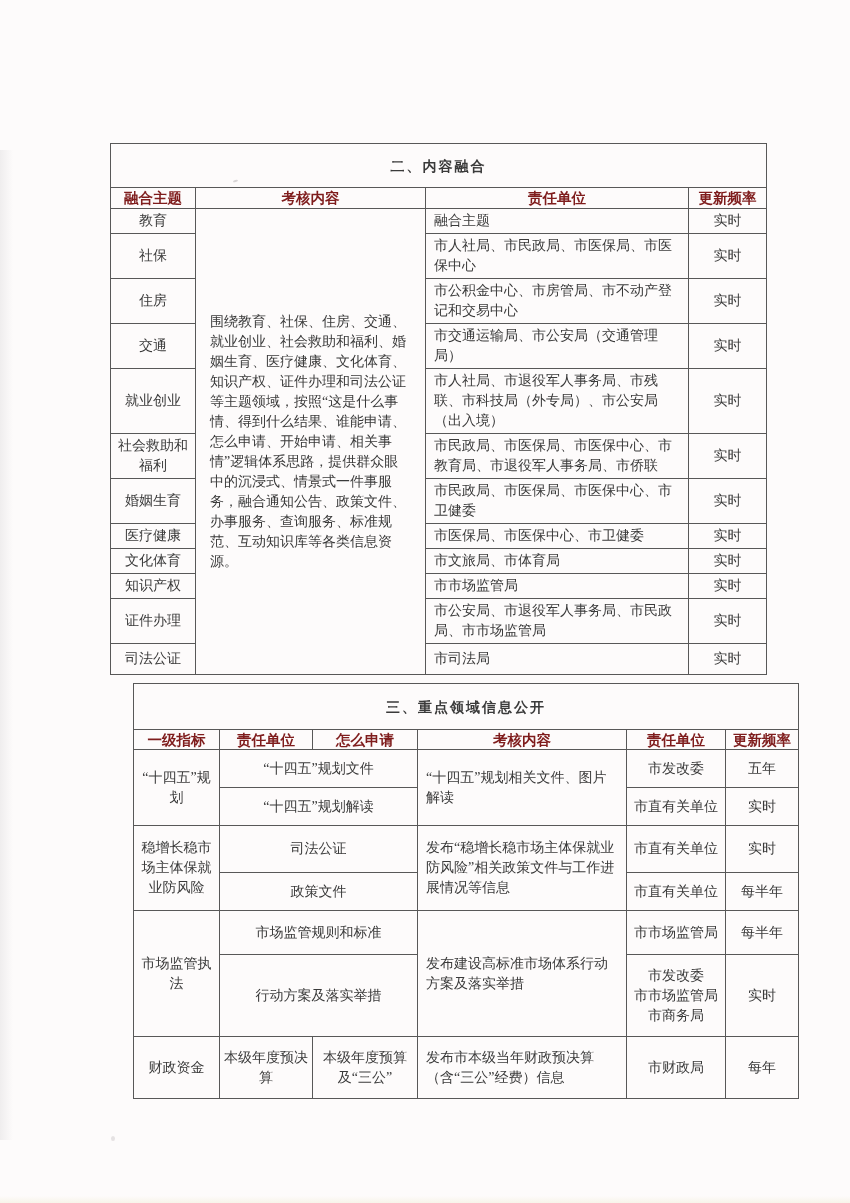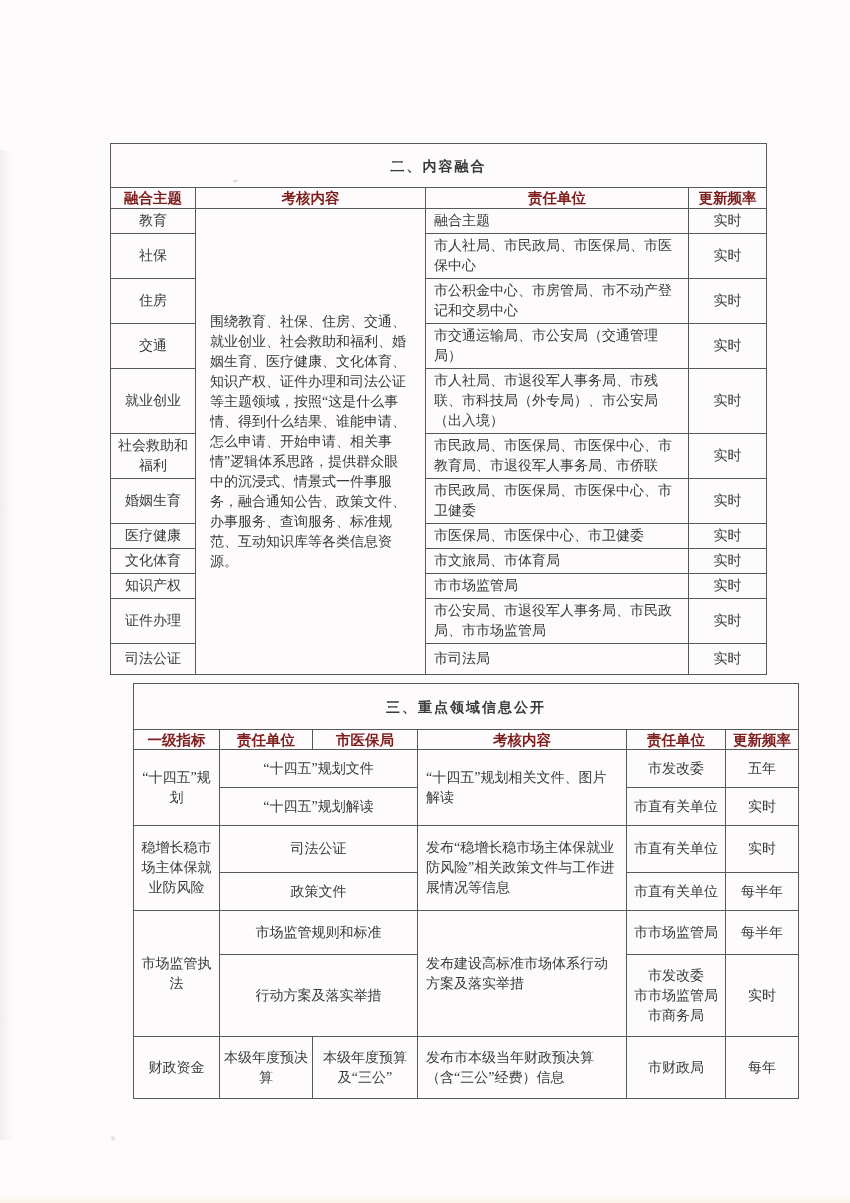--- a/index.html
+++ b/index.html
@@ -131,21 +131,21 @@
         <col style="width:99px">
         <col style="width:73px">
       </colgroup>
     <tbody>
       <tr style="height:46px">
         <td colspan="6" class="title-cell">三、重点领域信息公开</td>
       </tr>
       <tr class="head" style="height:20px">
         <td>一级指标</td>
         <td>责任单位</td>
-        <td>市医保局</td>
+        <td>怎么申请</td>
         <td>考核内容</td>
         <td>责任单位</td>
         <td>更新频率</td>
       </tr>
 
       <tr style="height:38px">
         <td rowspan="2" class="c">“十四五”规划</td>
         <td colspan="2" class="c">“十四五”规划文件</td>
         <td rowspan="2" class="cl">“十四五”规划相关文件、图片解读</td>
         <td class="c">市发改委</td>

